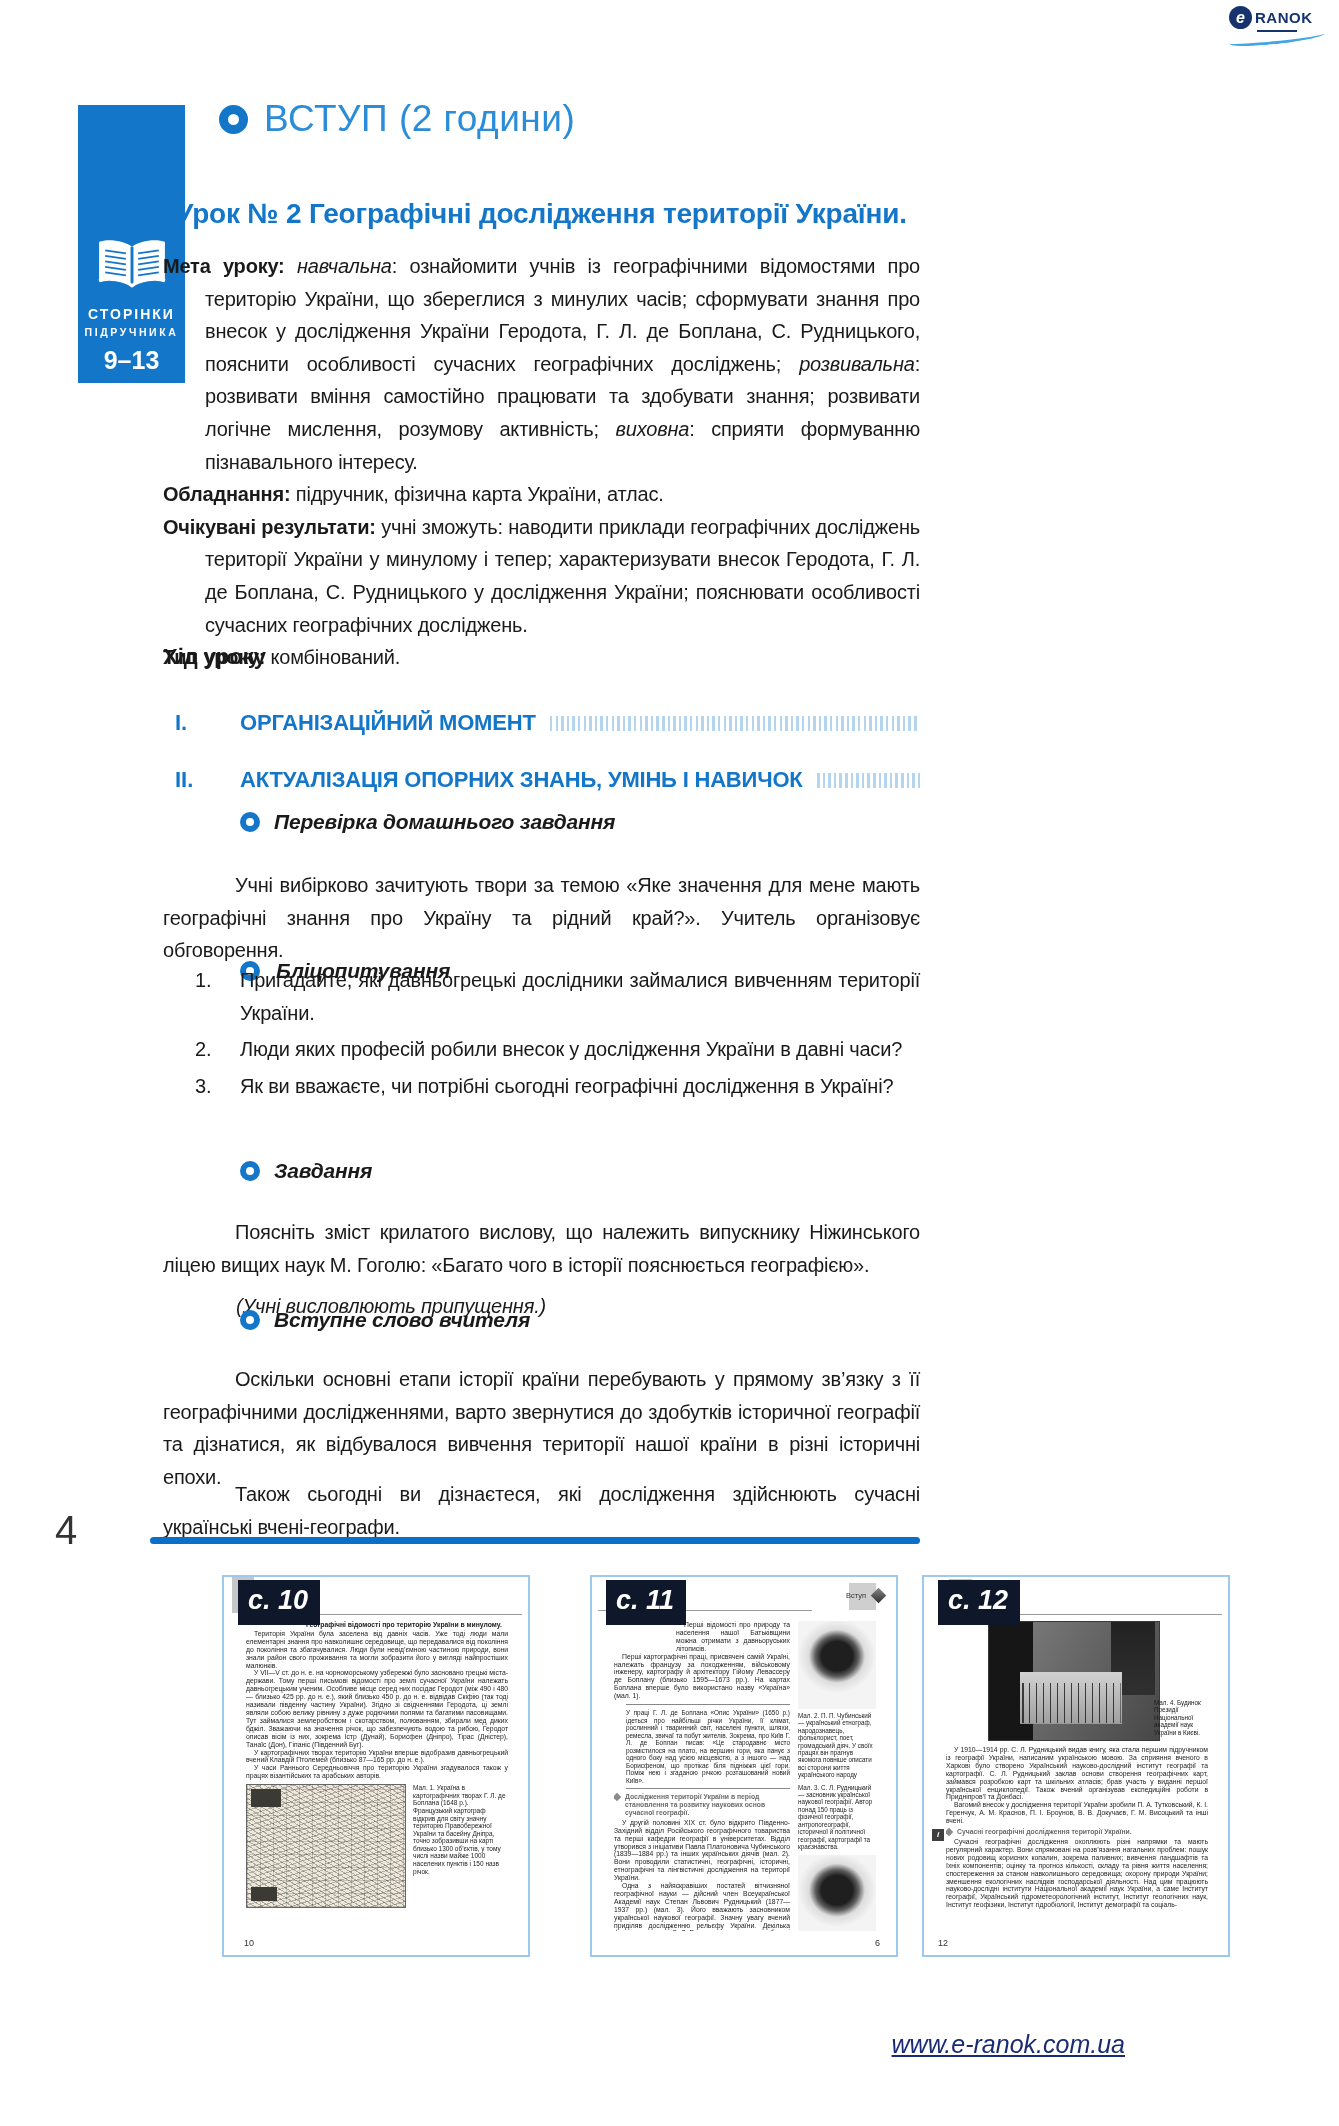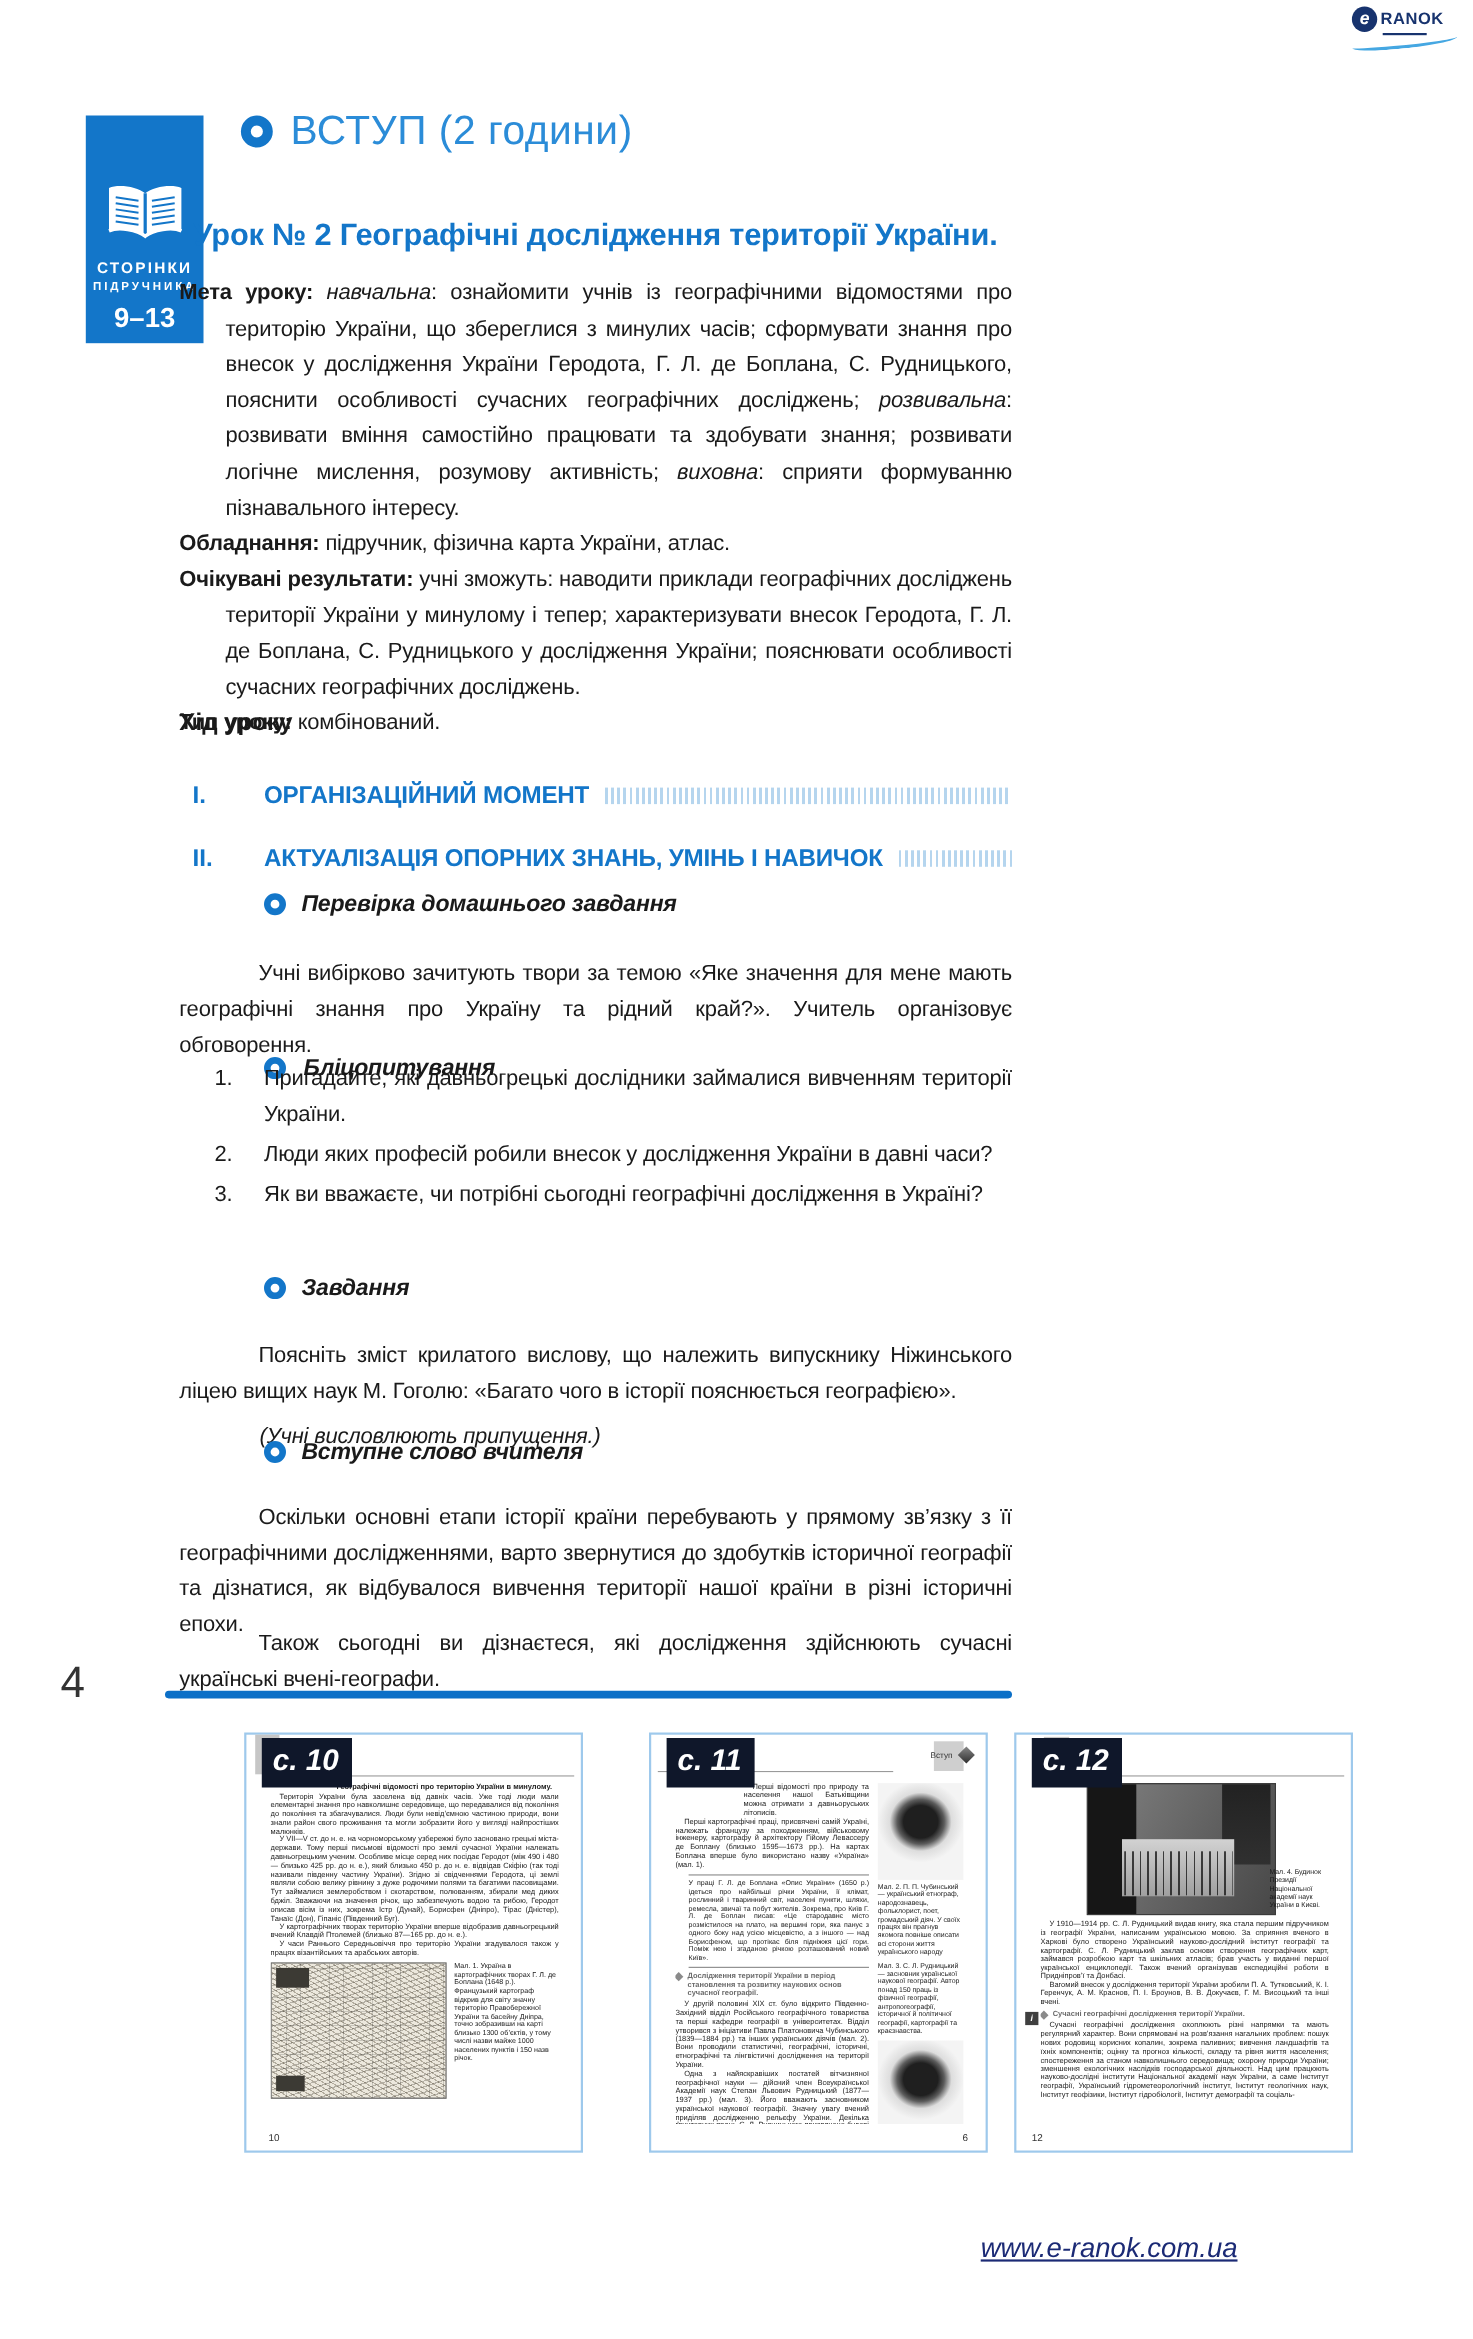--- a/index.html
+++ b/index.html
@@ -11,21 +11,21 @@
   .logo-row{display:flex;align-items:center;gap:3px;}
   .logo-circle{width:23px;height:23px;border-radius:50%;background:#17336e;color:#fff;
                font-weight:bold;font-style:italic;font-size:16px;display:flex;align-items:center;
                justify-content:center;flex:none;}
   .logo-name{color:#17336e;font-weight:bold;font-size:15px;letter-spacing:.5px;}
   .logo-tick{height:2px;background:#17336e;width:40px;margin:1px 0 0 28px;}
   .logo-swoosh{height:8px;border-bottom:3px solid #45a7e2;border-radius:0 0 70% 45%;
                transform:rotate(-5deg);margin-top:1px;}
 
   
-  .pages-chip{position:absolute;left:78px;top:105px;width:107px;height:207px;background:#1376c9;
+  .pages-chip{position:absolute;left:78px;top:105px;width:107px;height:278px;background:#1376c9;
               color:#fff;display:flex;flex-direction:column;align-items:center;justify-content:flex-end;
               box-sizing:border-box;padding-bottom:8px;}
   .book-icon{width:78px;height:58px;margin-bottom:12px;}
   .chip-line1{font-size:14px;font-weight:bold;letter-spacing:2px;}
   .chip-line2{font-size:10.5px;letter-spacing:2.6px;margin-top:4px;font-weight:bold;}
   .chip-range{font-size:25px;font-weight:bold;margin-top:8px;}
 
   
   .masthead{position:absolute;left:219px;top:98px;display:flex;align-items:center;gap:16px;}
   .donut-lg{width:11px;height:11px;border:9px solid #1376c9;border-radius:50%;background:#fff;flex:none;}

